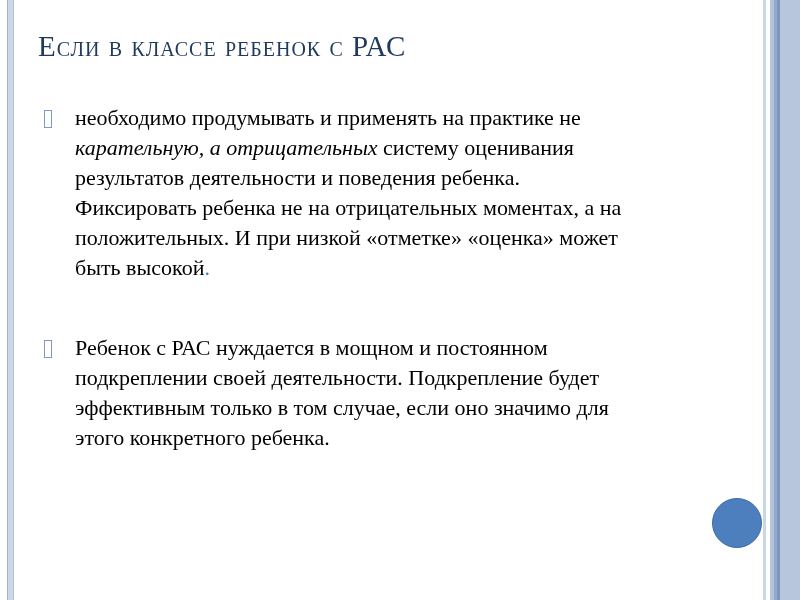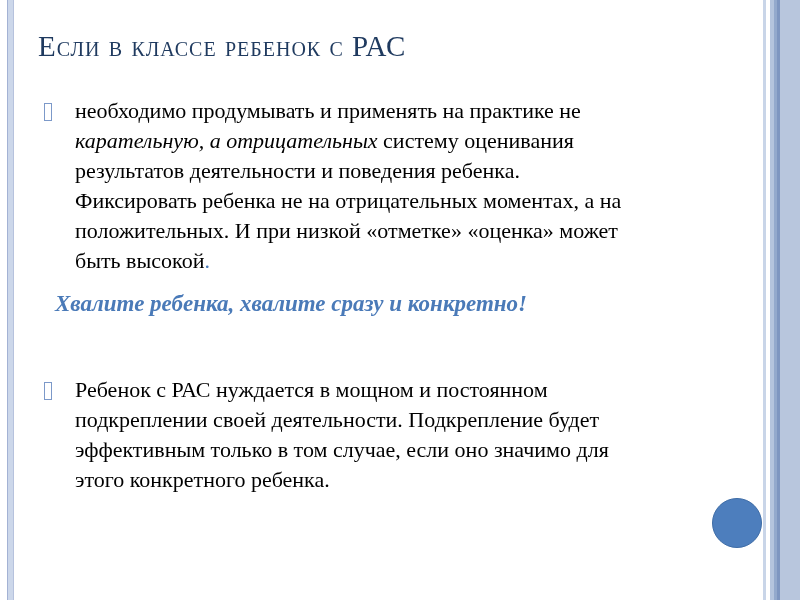--- a/index.html
+++ b/index.html
@@ -46,22 +46,22 @@
     font-variant: small-caps;
     letter-spacing: 1px;
     color: #1f3a5f;
     white-space: nowrap;
   }
   .bullet-block {
     position: absolute;
     left: 75px;
     width: 690px;
   }
-  .b1 { top: 96px; }
-  .b2 { top: 333px; margin-top: 42px; }
+  .b1 { top: 103px; }
+  .b2 { top: 333px; }
   .body-text {
     margin: 0;
     font-size: 22px;
     line-height: 30px;
     color: #000000;
     white-space: pre-line;
   }
   .body-text em { font-style: italic; }
   .hl { color: #4a7ab8; }
   .bullet-marker {
@@ -96,21 +96,20 @@
   <div class="bullet-block b1">
     <span class="bullet-marker"></span>
     <p class="body-text"><span>необходимо продумывать и применять на практике не
 </span><em>карательную, а отрицательных</em><span> систему оценивания
 результатов деятельности и поведения ребенка.
 Фиксировать ребенка не на отрицательных моментах, а на
 положительных. И при низкой «отметке» «оценка» может
 быть высокой</span><span class="hl">.</span></p>
   </div>
 
-  <p class="quote">Хвалите ребенка, хвалите сразу и конкретно!</p>
 
   <div class="bullet-block b2">
     <span class="bullet-marker"></span>
     <p class="body-text">Ребенок с РАС нуждается в мощном и постоянном
 подкреплении своей деятельности. Подкрепление будет
 эффективным только в том случае, если оно значимо для
 этого конкретного ребенка.</p>
   </div>
 
   <div class="stripe s1"></div>

